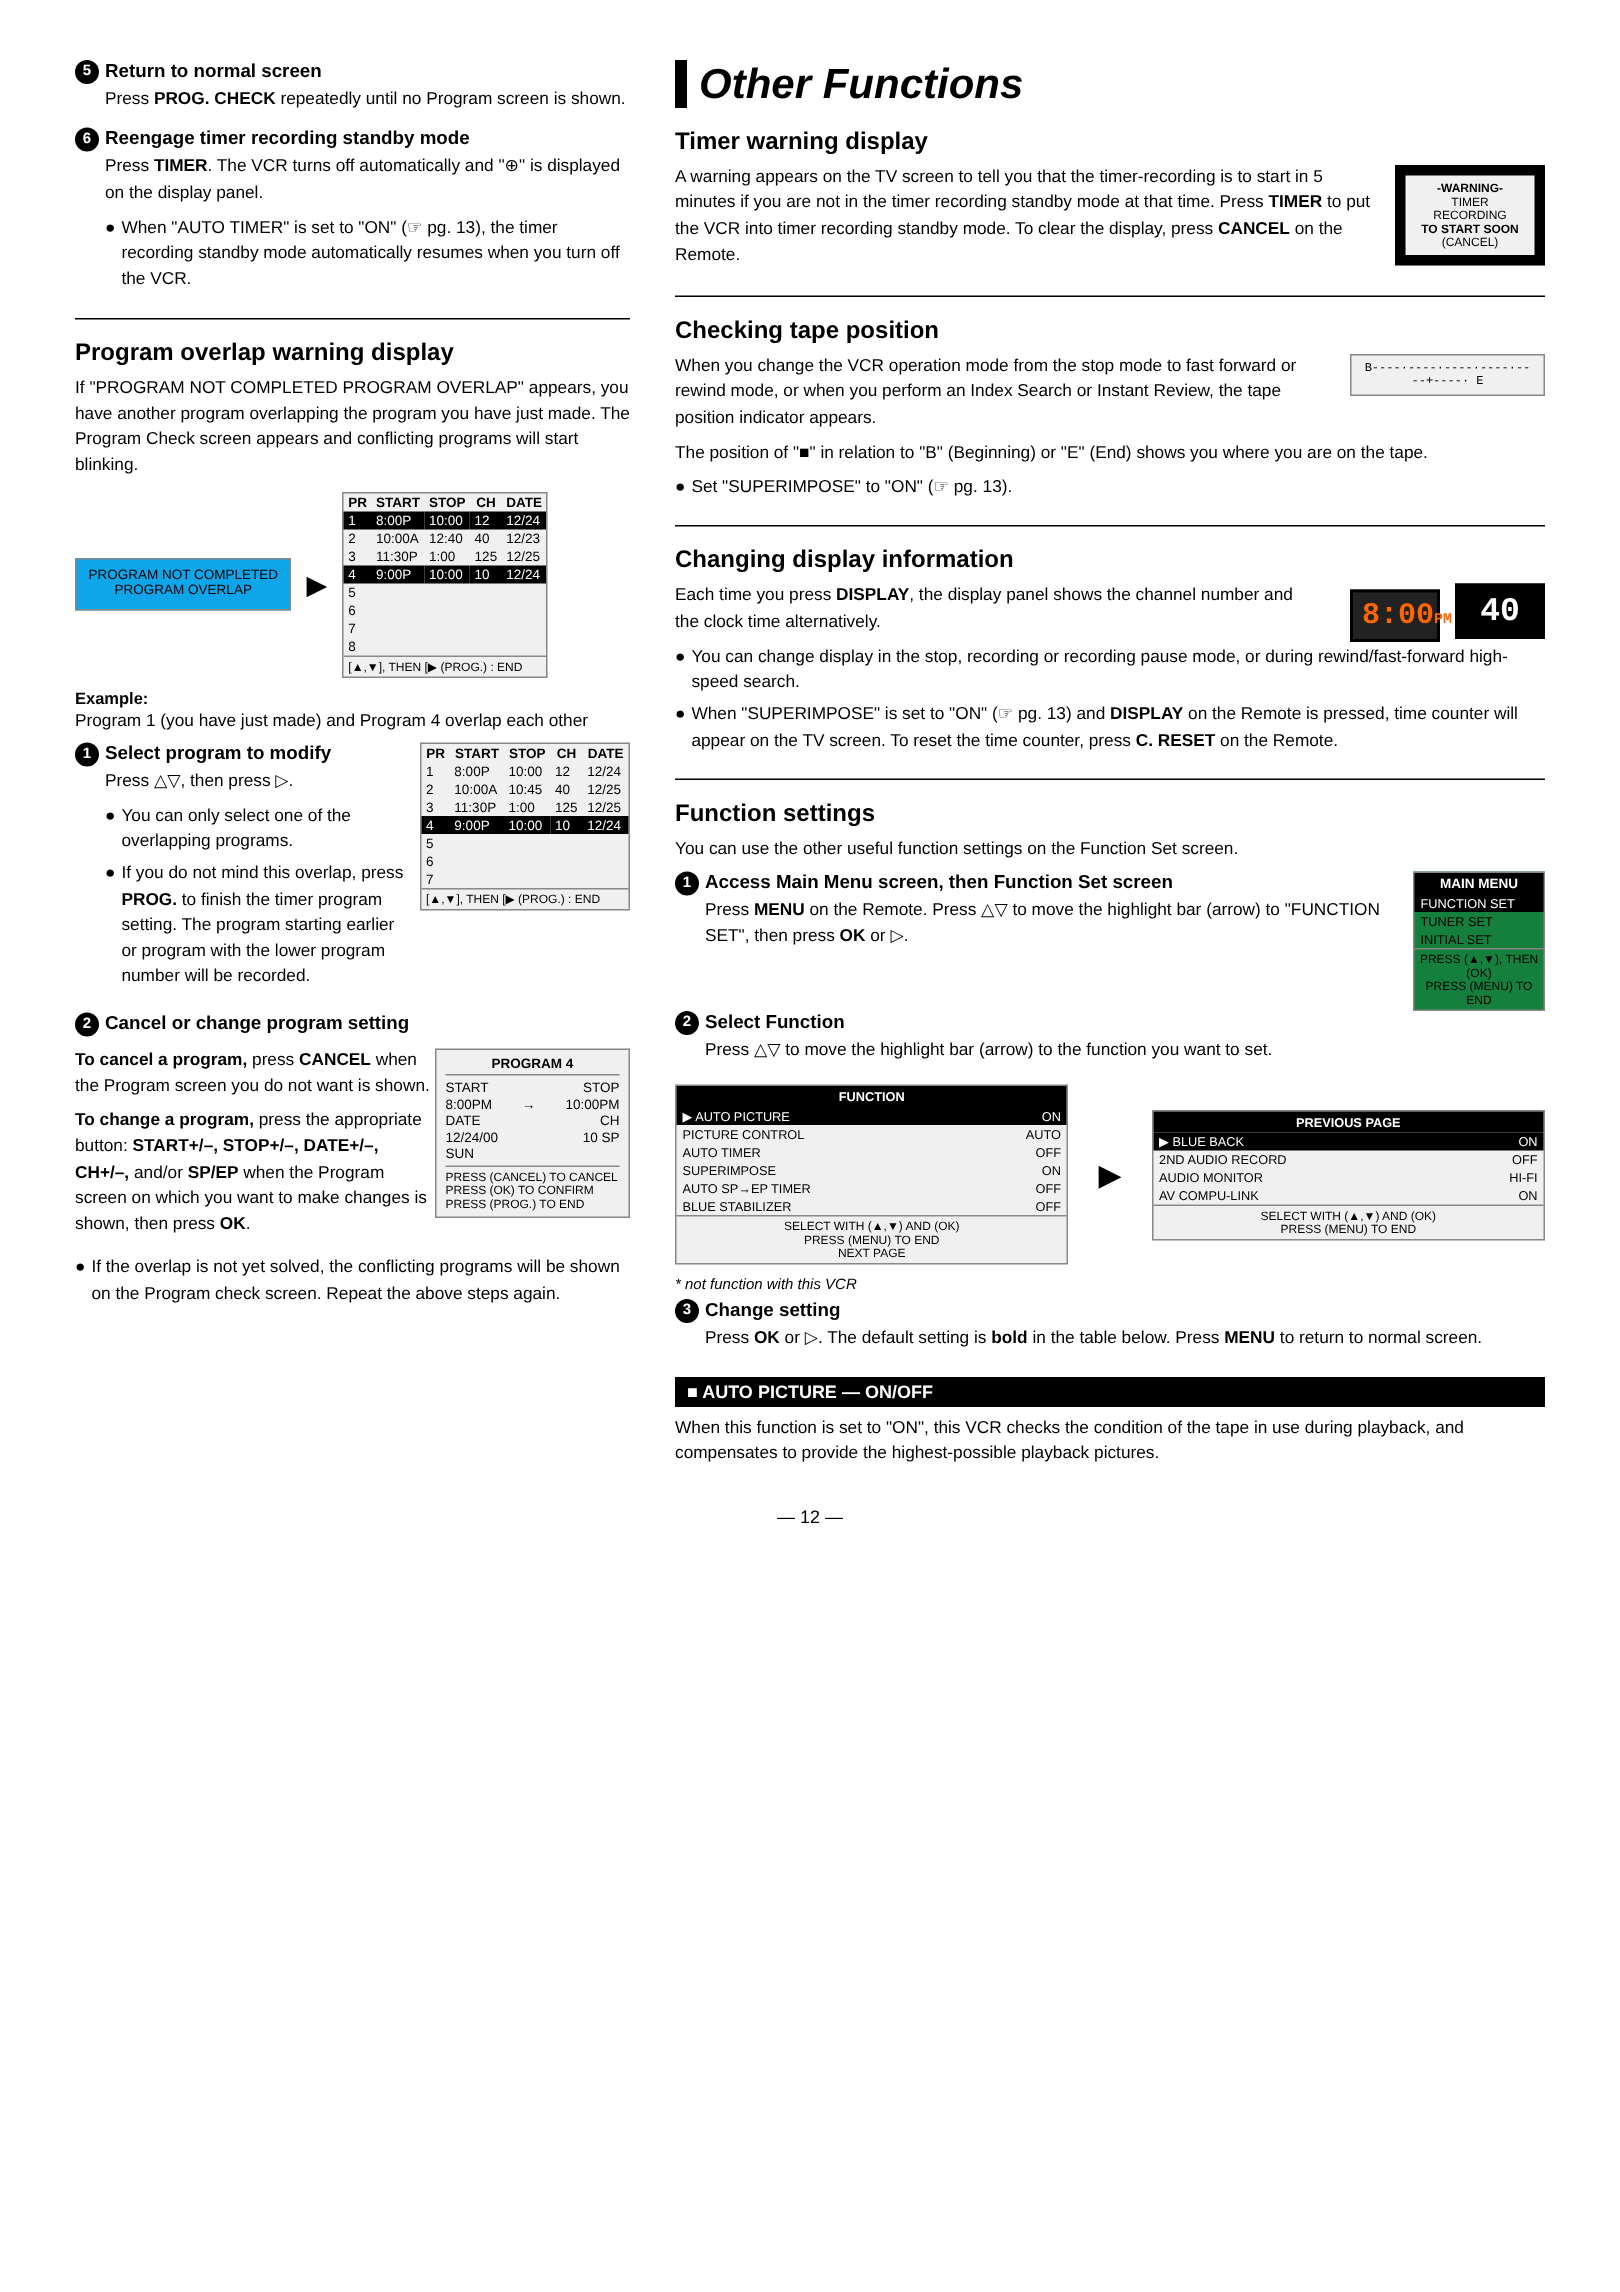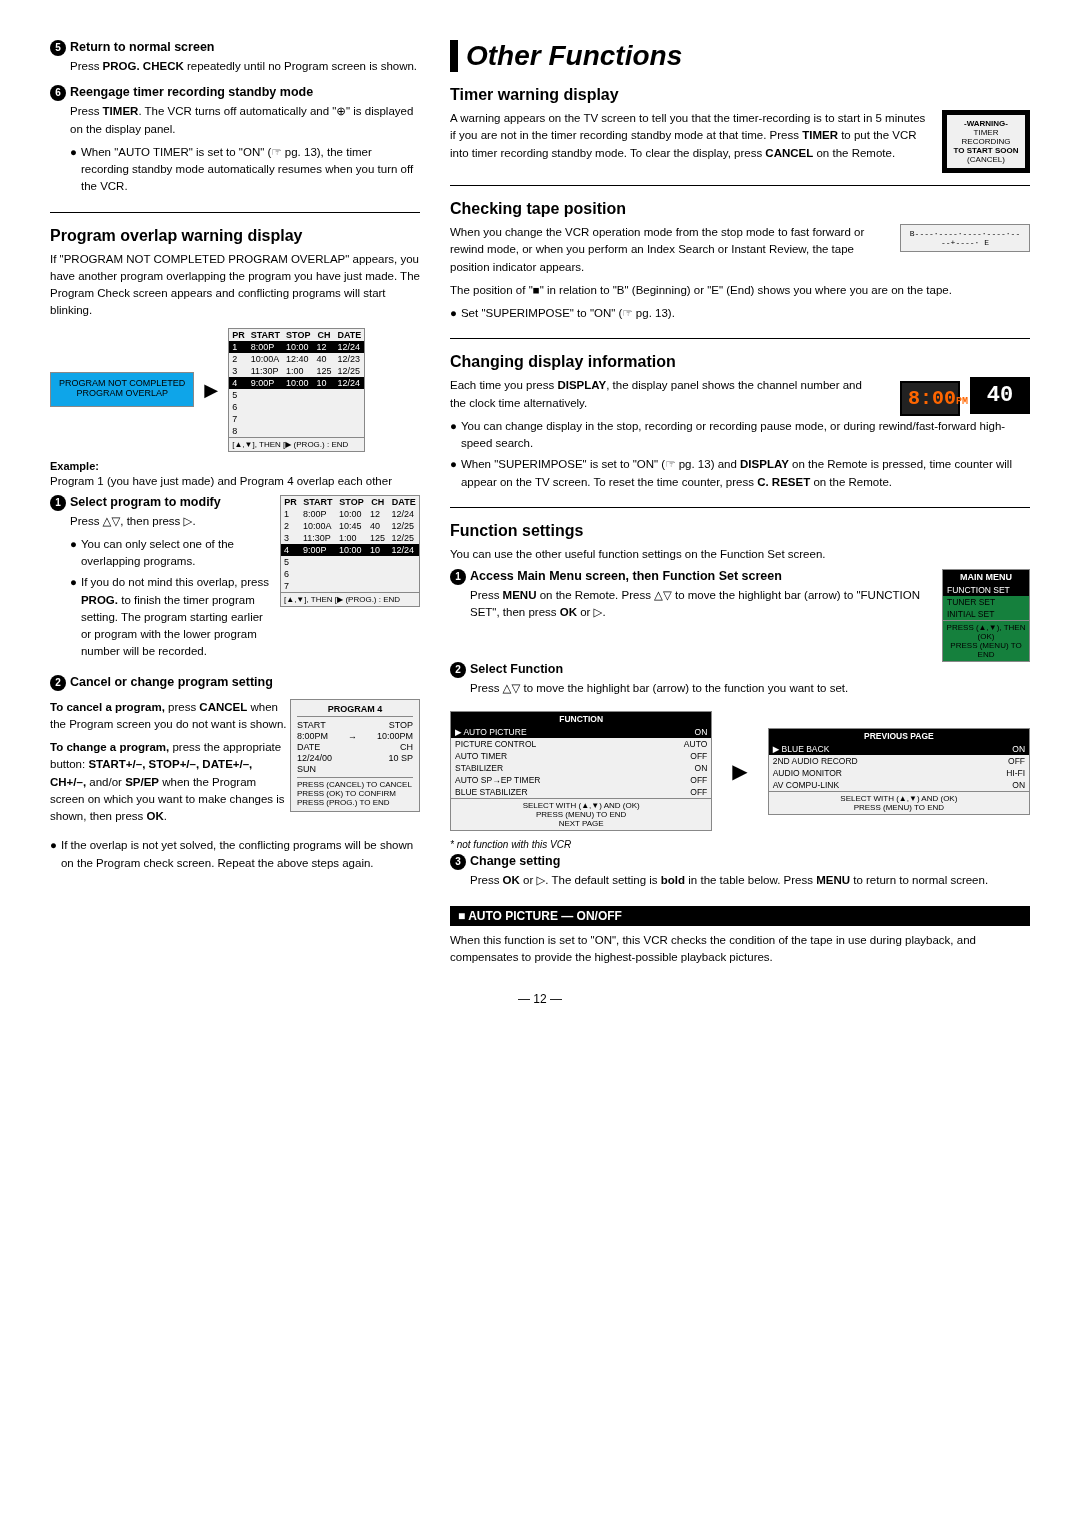--- a/index.html
+++ b/index.html
@@ -168,26 +168,26 @@
       justify-content: space-between;
       margin-bottom: 1px;
     }
     
     .section-divider {
       border-top: 1px solid #000;
       margin: 12px 0 8px 0;
     }
     
     .timer-warning-box {
-      border: 5px solid #000000;
+      border: 7px solid #000000;
       background: #f0f0f0;
       font-size: 9px;
       padding: 4px 6px;
       text-align: center;
-      width: 88px;
+      width: 100px;
       float: right;
       margin-left: 10px;
     }
     
     .position-indicator {
       border: 1px solid #888;
       background: #f0f0f0;
       font-size: 9px;
       padding: 4px 8px;
       text-align: center;
@@ -691,21 +691,21 @@
               </div>
             <div class="function-row">
                 <span>PICTURE CONTROL</span>
                 <span>AUTO</span>
               </div>
             <div class="function-row">
                 <span>AUTO TIMER</span>
                 <span>OFF</span>
               </div>
             <div class="function-row">
-                <span>STABILIZER</span>
+                <span>SUPERIMPOSE</span>
                 <span>ON</span>
               </div>
             <div class="function-row">
                 <span>AUTO SP→EP TIMER</span>
                 <span>OFF</span>
               </div>
             <div class="function-row">
                 <span>BLUE STABILIZER</span>
                 <span>OFF</span>
               </div>

